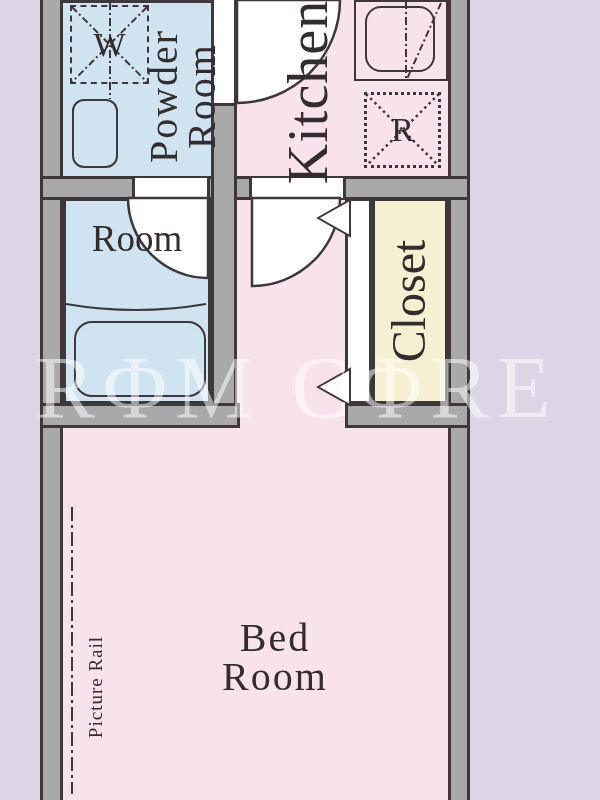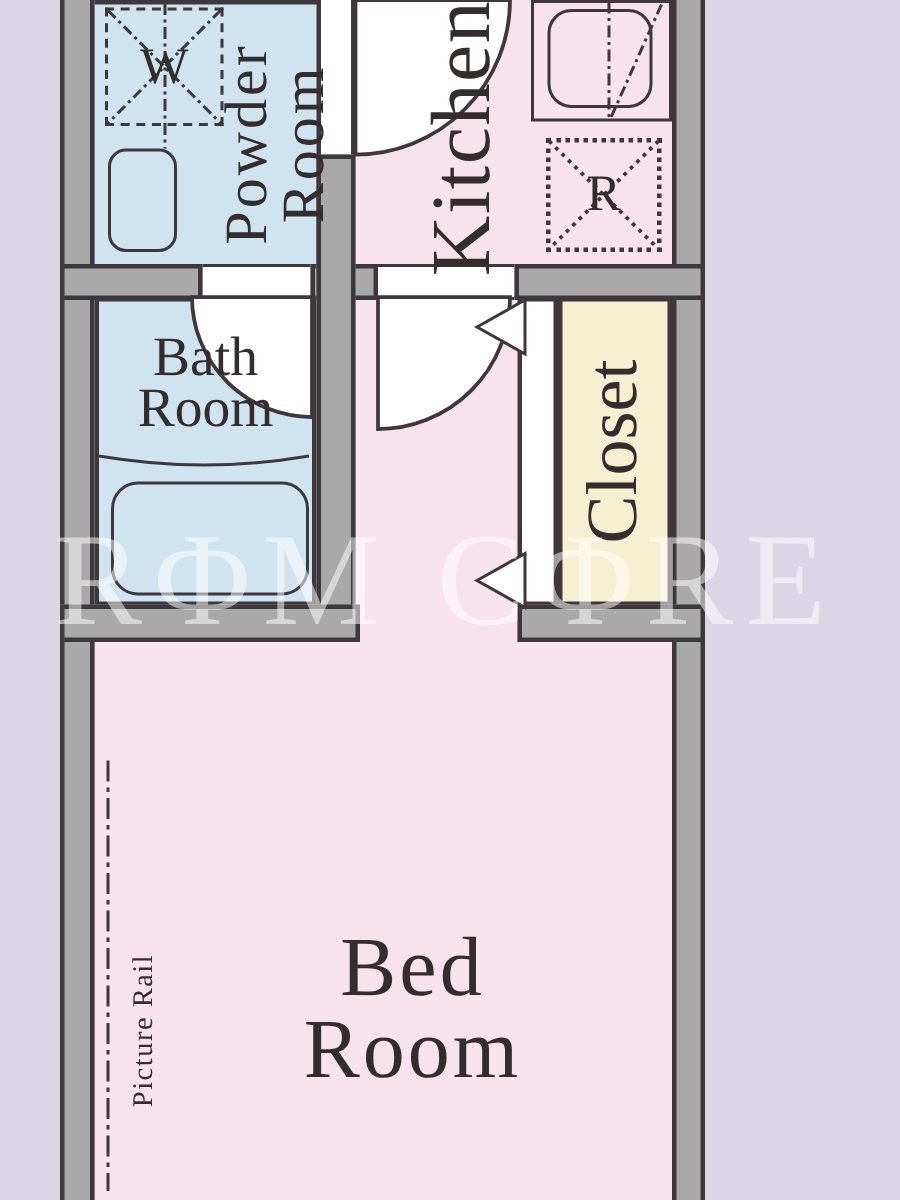--- a/index.html
+++ b/index.html
@@ -24,21 +24,21 @@
   .dotted{border-style:dotted;border-width:3px;}
   .symletter{display:flex;align-items:center;justify-content:center;
              font-size:34px;color:#332e2d;z-index:4;}
   
   .label{z-index:5;text-align:center;color:#332e2d;}
   .rot{transform:rotate(-90deg);transform-origin:center center;}
   .lbl-powder{font-size:40px;line-height:0.95;letter-spacing:2px;}
   .lbl-kitchen{font-size:56px;line-height:1;letter-spacing:1px;}
   .lbl-bath{font-size:37px;line-height:0.92;}
   .lbl-closet{font-size:48px;line-height:1;}
-  .lbl-bed{font-size:56px;line-height:0.98;letter-spacing:2px;padding-left:39px;}
+  .lbl-bed{font-size:40px;line-height:0.98;letter-spacing:2px;padding-left:39px;}
   .lbl-rail{font-size:19px;line-height:1;letter-spacing:1px;}
   
   #watermark{z-index:9;font-size:88px;line-height:1;letter-spacing:8px;
              color:rgba(255,255,255,0.52);white-space:nowrap;}
 </style>
 </head>
 <body>
 
 <div id="canvas">
 
@@ -99,21 +99,20 @@
   </div>
 
   <div class="abs label rot lbl-powder" style="left:103px;top:58px;width:160px;height:76px;">
     <div>Powder</div>
     <div>Room</div>
   </div>
 
   <div class="abs label rot lbl-kitchen" style="left:209px;top:63px;width:200px;height:58px;"><span>Kitchen</span></div>
 
   <div class="abs label lbl-bath" style="left:63px;top:222px;width:148px;">
-    <div>Bath</div>
     <div>Room</div>
   </div>
 
   <div class="abs label rot lbl-closet" style="left:320px;top:276px;width:180px;height:50px;"><span>Closet</span></div>
 
   <div class="abs label lbl-bed" style="left:63px;top:618px;width:385px;">
     <div>Bed</div>
     <div>Room</div>
   </div>
 

